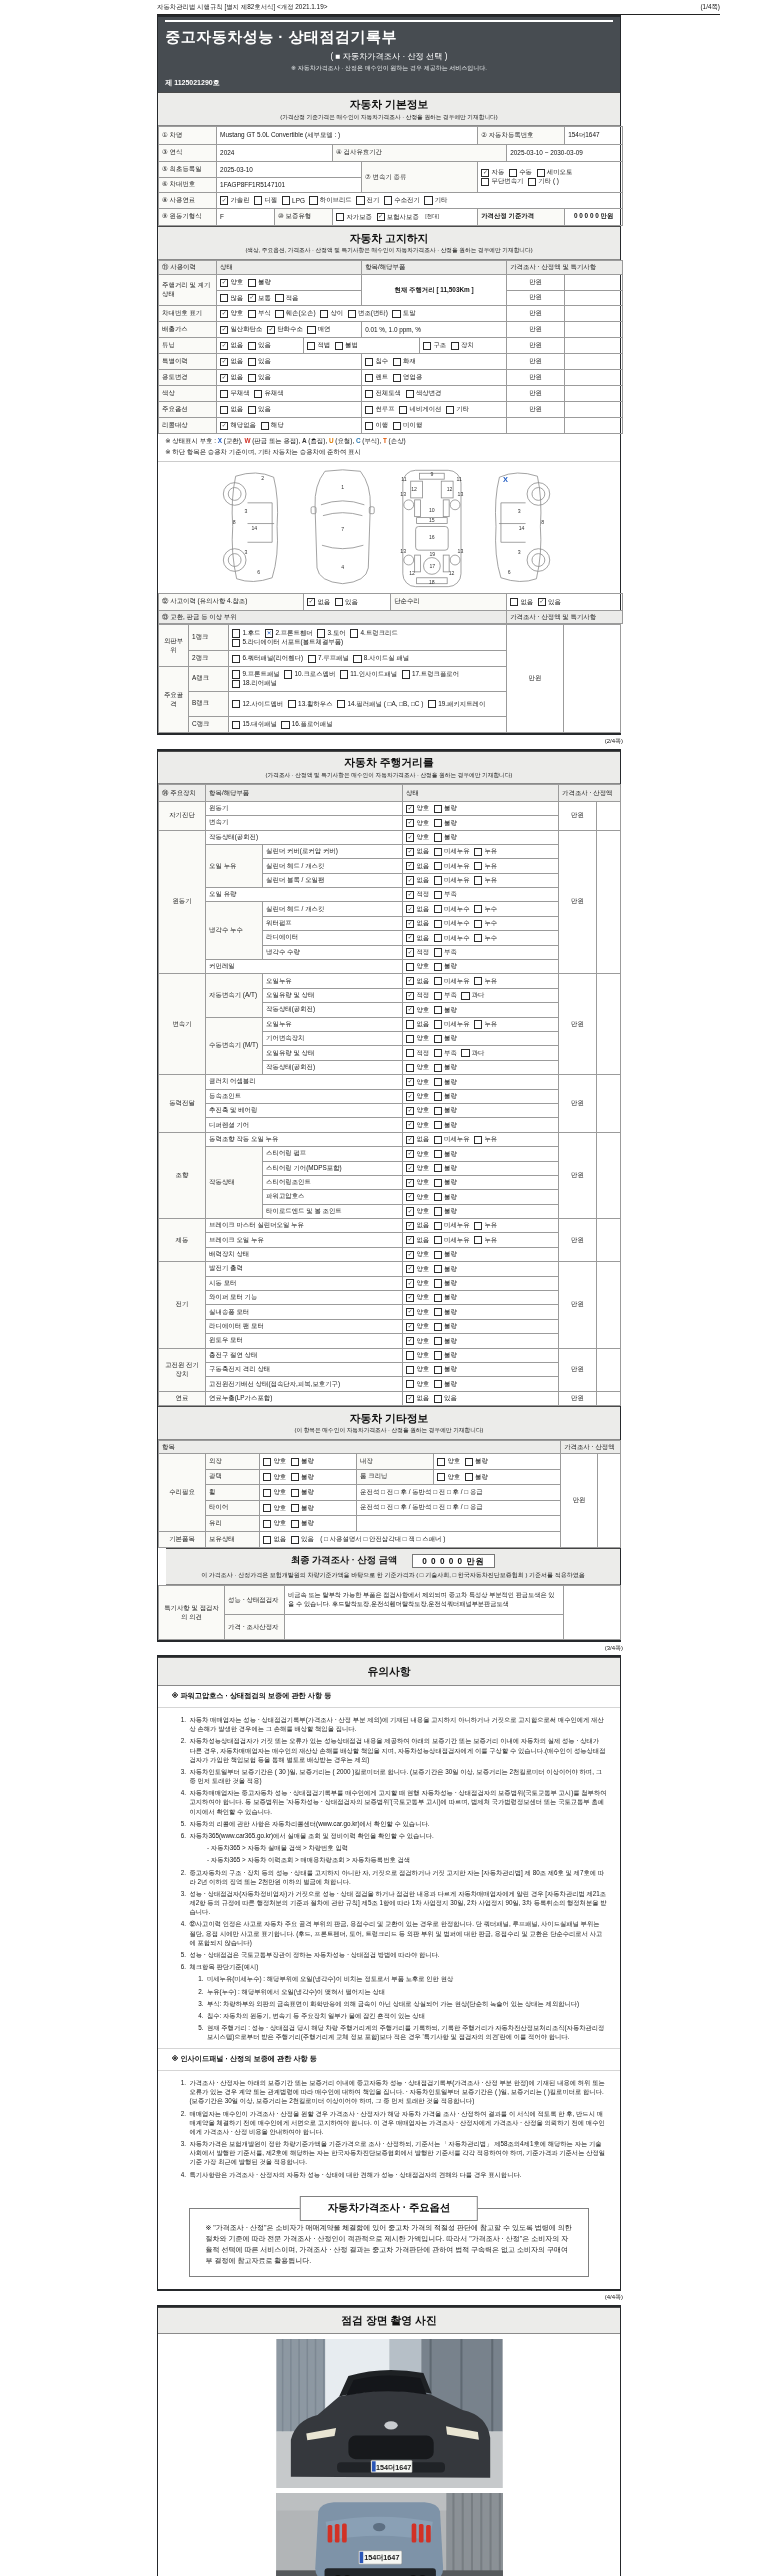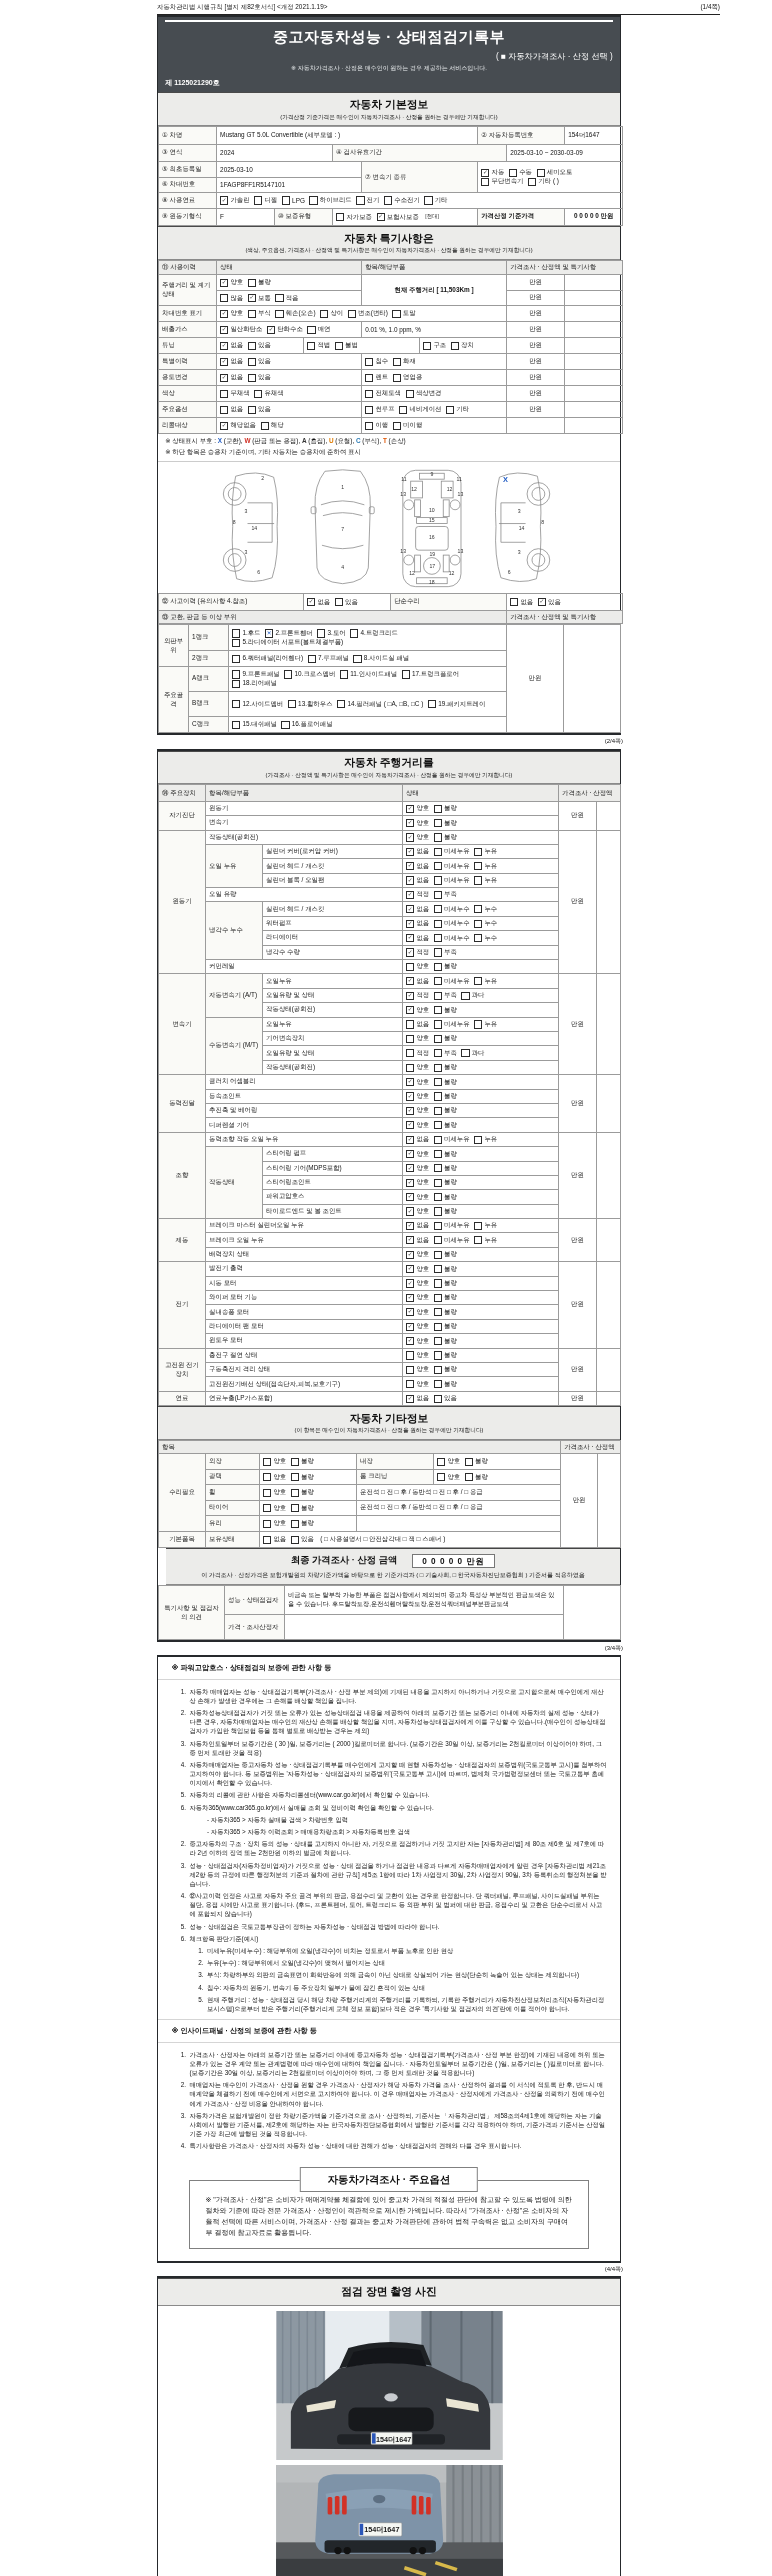--- a/index.html
+++ b/index.html
@@ -6,22 +6,22 @@
   body{width:773px;height:2576px;overflow:hidden;background:#fff;
        font-family:"Liberation Sans","DejaVu Sans",sans-serif;color:#111;}
   .topline{width:563px;margin:3.1px 0 0 157px;display:flex;justify-content:space-between;
            font-size:6.4px;padding-bottom:1.5px;border-bottom:1px solid #222;}
   .card{width:464px;margin-left:157px;border:1px solid #26292c;border-top-width:2.6px;
         border-bottom-width:2.6px;background:#fff;box-sizing:border-box;}
   .pagelab{width:466px;margin-left:157px;text-align:right;font-size:6px;padding:1.5px 1px 2.6px 0;}
   
   .titleblock{background:#474c51;color:#fff;padding:2.1px 7.2px 4.1px;}
   .stripe{height:2.6px;background:#fff;margin:1px 0 6.2px;}
-  .doc-title{text-align:center;font-size:15px;font-weight:bold;letter-spacing:0.5px;margin:1px 0 3.1px;}
-  .doc-sub{text-align:right;font-size:8.2px;margin:0 0 2.6px;}
+  .doc-title{text-align:left;font-size:15px;font-weight:bold;letter-spacing:0.5px;margin:1px 0 3.1px;}
+  .doc-sub{text-align:center;font-size:8.2px;margin:0 0 2.6px;}
   .doc-note{text-align:center;font-size:6px;color:#eceff1;margin:0 0 5.2px;}
   .doc-no{font-size:7px;font-weight:bold;}
   
   .secband{background:#ececea;border-top:0.5px solid #4a4a4a;border-bottom:0.5px solid #8a8a8a;
            text-align:center;padding:4.6px 0 3.6px;}
   .secband .t{font-size:10.8px;font-weight:bold;}
   .secband .s{font-size:5.7px;margin-top:1.5px;}
   
   table{border-collapse:collapse;width:462px;table-layout:fixed;}
   td,th{border:0.5px solid #9b9b9b;font-size:6.4px;padding:0.5px 3.1px;vertical-align:middle;
@@ -167,21 +167,21 @@
               </span></span>
         <span class="smallnote">[현대]</span>
       </td>
       <td class="lab bold" colspan="3" style="border-left:1px solid #444">가격산정 기준가격</td>
       <td class="bold ctr" colspan="2">0 0 0 0 0 만원</td>
     </tr>
   </tbody>
     </table>
 
   <div class="secband">
-    <div class="t">자동차 특기사항은</div>
+    <div class="t">자동차 고지하지</div>
     <div class="s">(색상, 주요옵션, 가격조사 · 산정액 및 특기사항은 매수인이 자동차가격조사 · 산정을 원하는 경우에만 기재합니다)</div>
   </div>
 
   <table>
     <colgroup>
         <col span="16" style="width:29px">
       </colgroup>
     <tbody>
         <tr style="height:14.4px">
       <th class="hd" colspan="2">⑪ 사용이력</th>
@@ -1257,20 +1257,23 @@
     <tr style="height:25px">
       <td class="lab">가격 · 조사산정자</td>
       <td></td>
     </tr>
   </tbody>
     </table>
 </div>
 <div class="pagelab">(3/4쪽)</div>
 
 <div class="card">
+  <div class="secband" style="padding:6.7px 0 5.7px;">
+    <div class="t">유의사항</div>
+  </div>
   <div class="nband">※ 파워고압호스 · 상태점검의 보증에 관한 사항 등</div>
   <div class="nlist">
       <div class="nitem">
         <span class="nn">1.</span>
         <span class="nt">자동차 매매업자는 성능 · 상태점검기록부(가격조사 · 산정 부분 제외)에 기재된 내용을 고지하지 아니하거나 거짓으로 고지함으로써 매수인에게 재산상 손해가 발생한 경우에는 그 손해를 배상할 책임을 집니다.</span>
       </div>
       <div class="nitem">
         <span class="nn">2.</span>
         <span class="nt">자동차성능상태점검자가 거짓 또는 오류가 있는 성능상태점검 내용을 제공하여 아래의 보증기간 또는 보증거리 이내에 자동차의 실제 성능 · 상태가 다른 경우, 자동차매매업자는 매수인의 재산상 손해를 배상할 책임을 지며, 자동차성능상태점검자에게 이를 구상할 수 있습니다.(매수인이 성능상태점검자가 가입한 책임보험 등을 통해 별도로 배상받는 경우는 제외)</span>
       </div>

